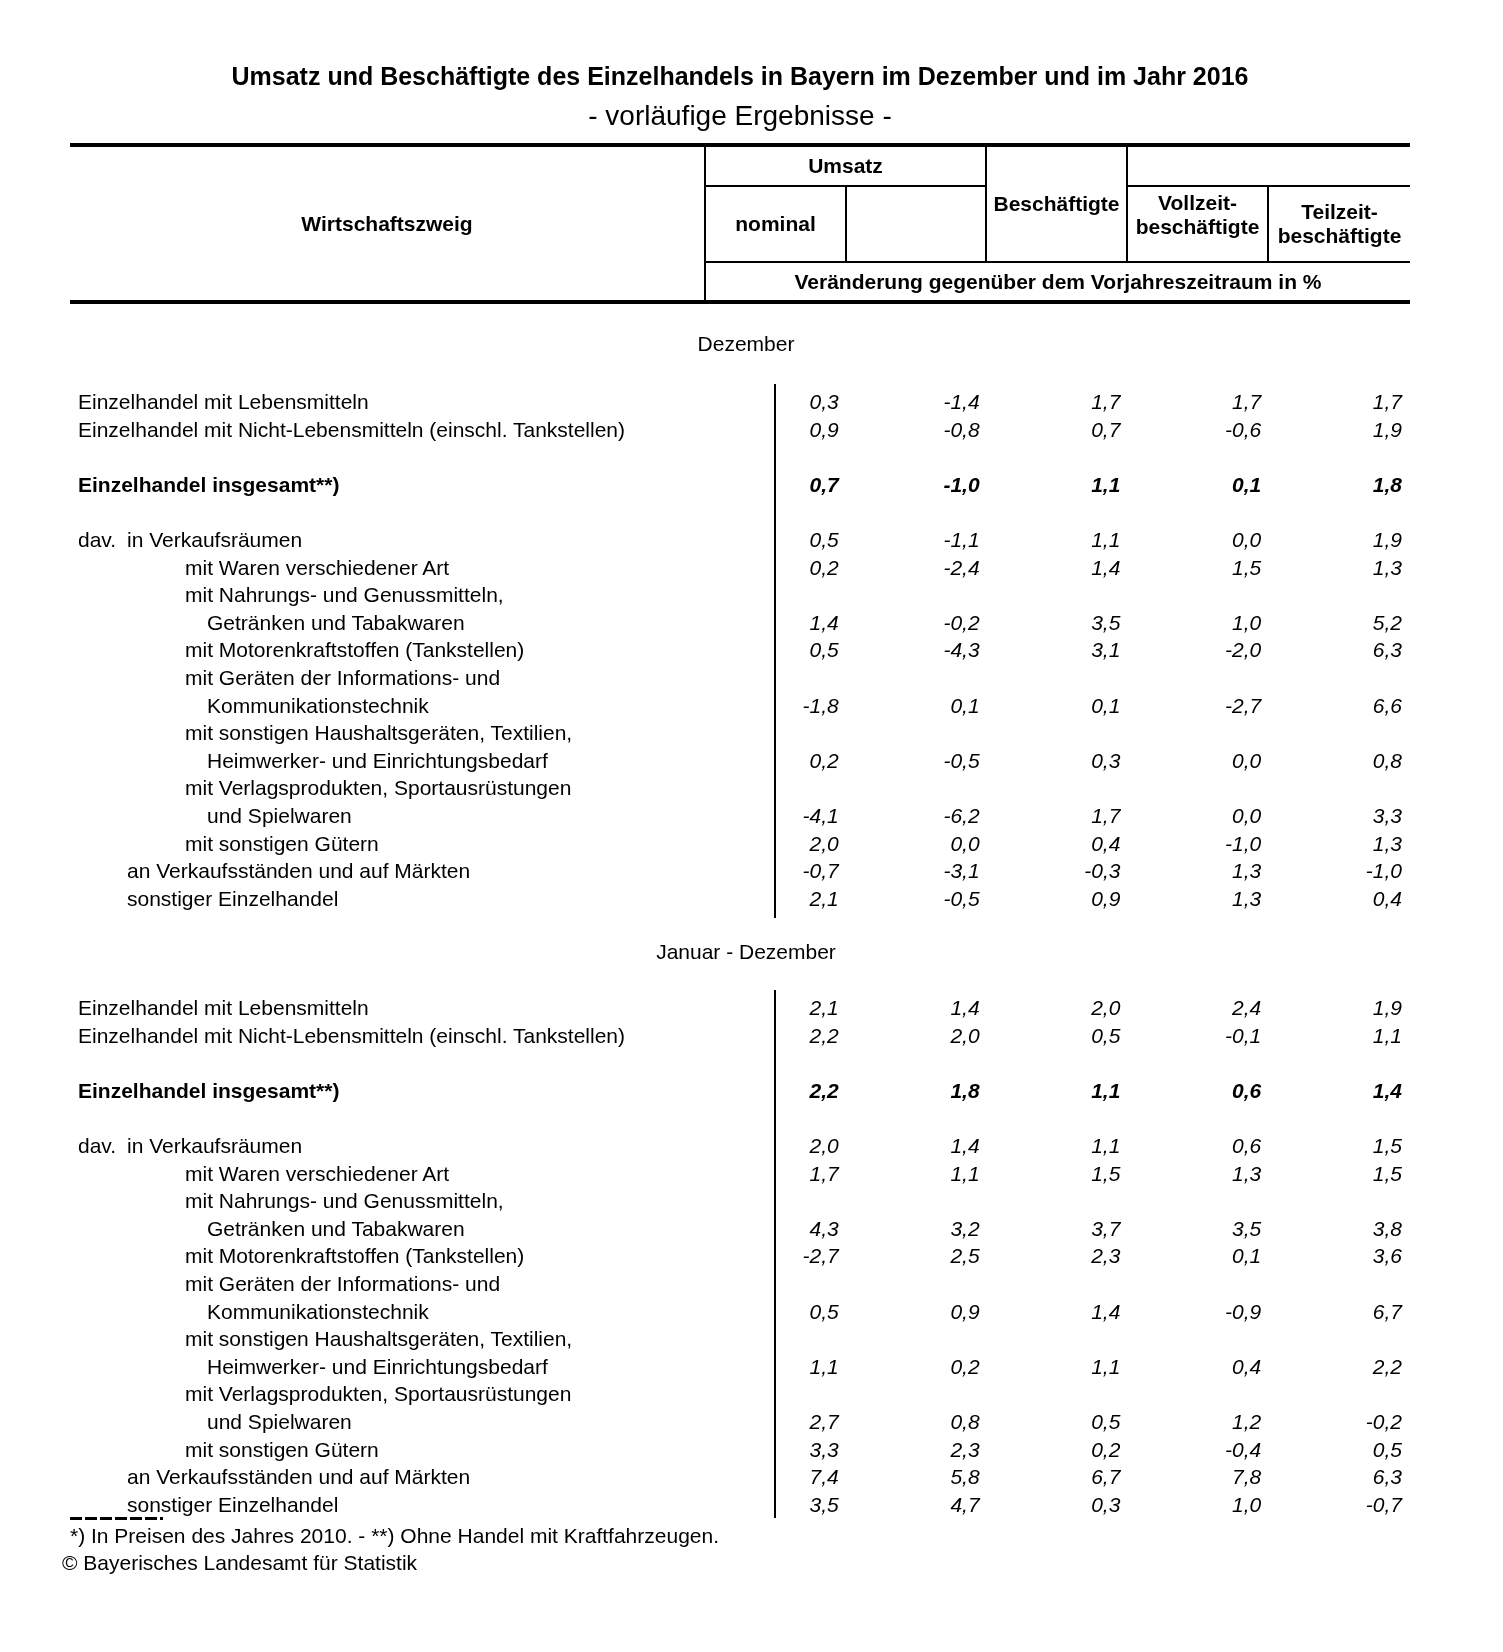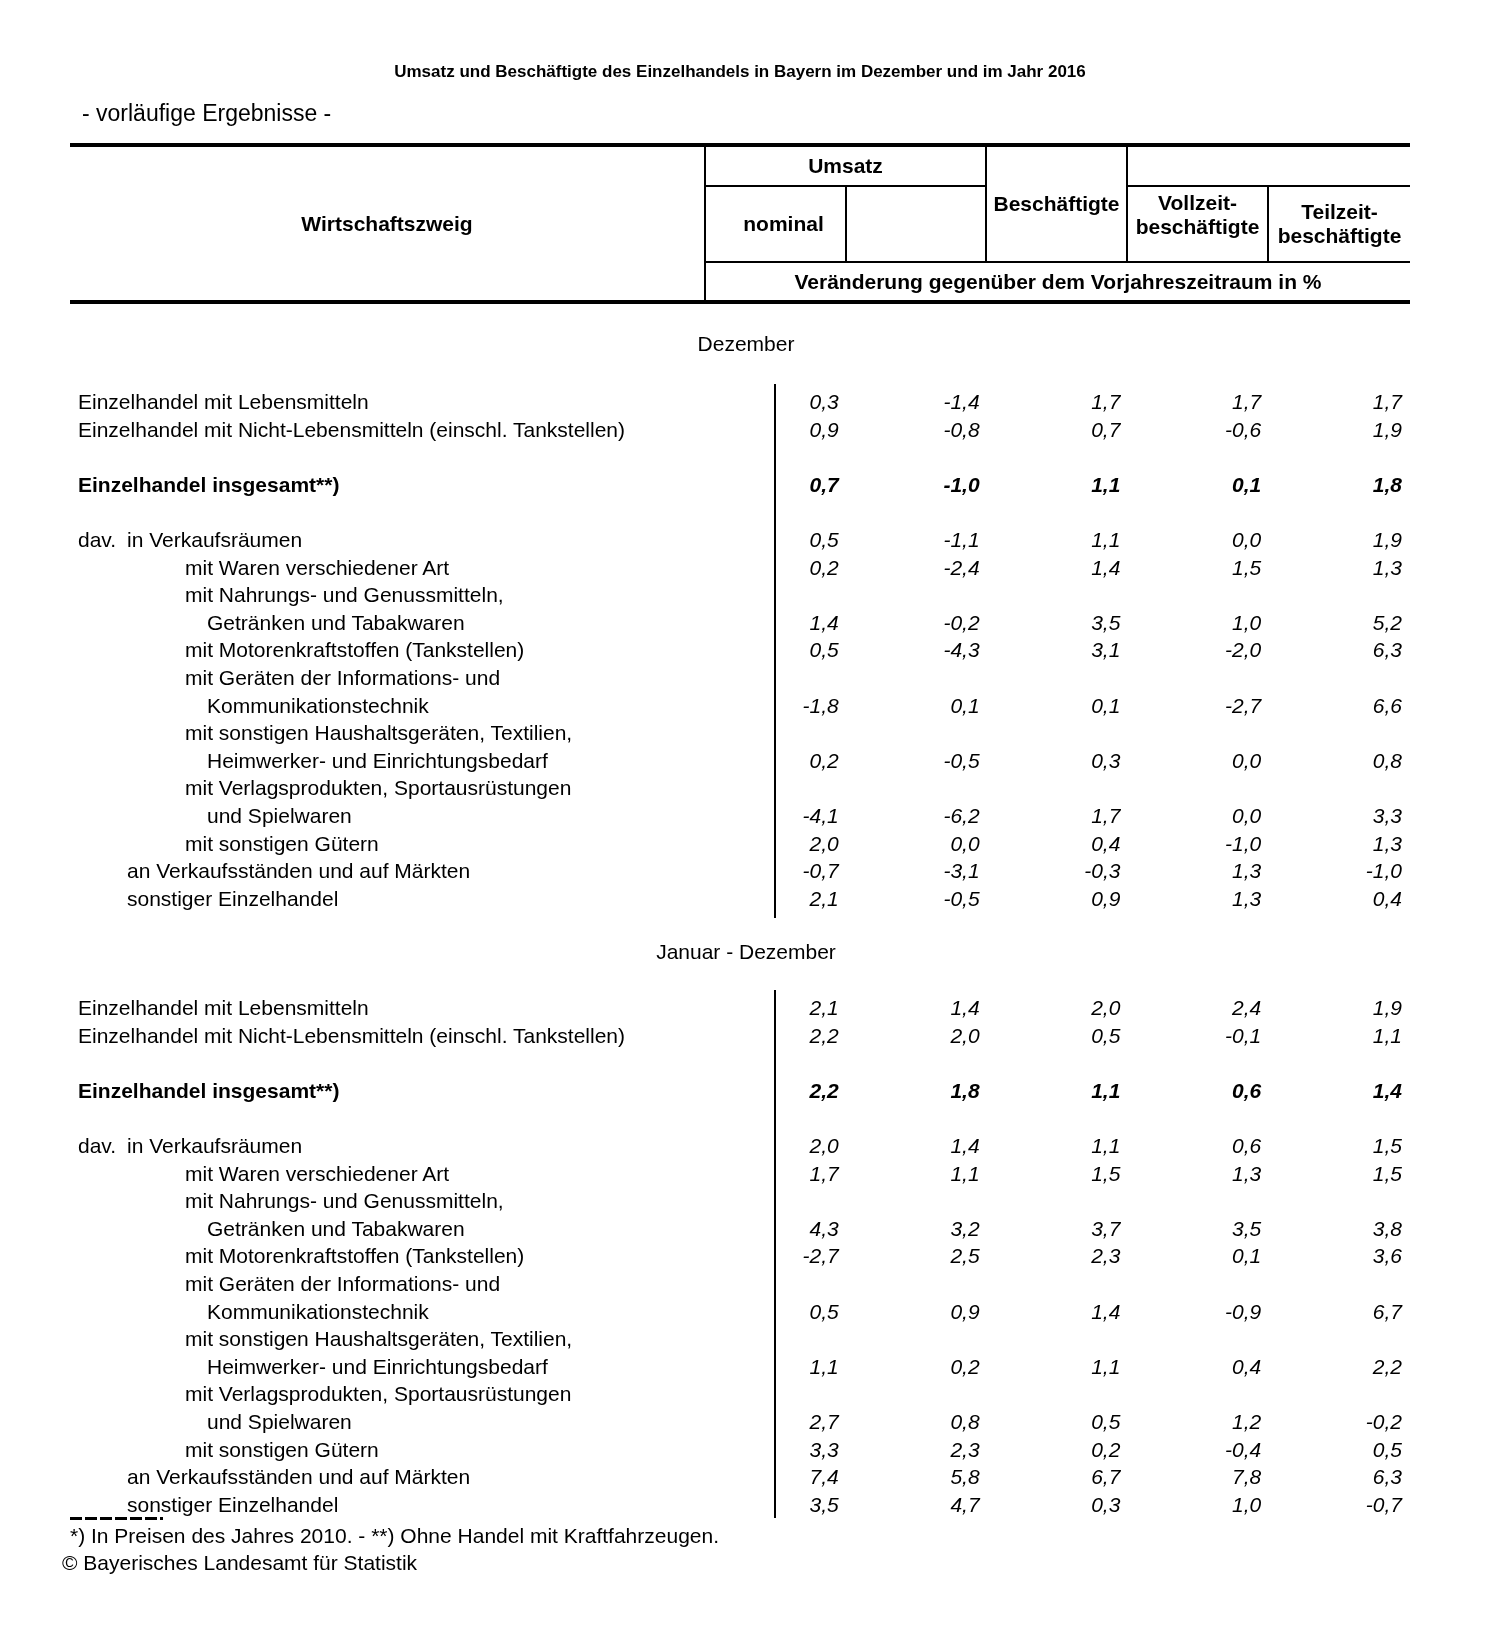--- a/index.html
+++ b/index.html
@@ -3,22 +3,22 @@
 <meta charset="utf-8">
 <style>
   html,body { margin:0; padding:0; background:#e8e8e8; }
   .sheet {
     position:relative; width:1503px; height:1652px; margin:0 auto;
     background:#ffffff; color:#000;
     font-family:"Liberation Sans", sans-serif; font-size:21px;
     overflow:hidden;
   }
   .abs { position:absolute; }
-  .page-title { top:62px; left:70px; width:1340px; font-weight:bold; font-size:17px; text-align:center; }
-  .page-subtitle { top:100px; left:82px; width:1340px; font-size:23px; }
+  .page-title { top:62px; left:70px; width:1340px; font-weight:bold; font-size:25px; text-align:center; }
+  .page-subtitle { top:100px; left:70px; width:1340px; font-size:28px; text-align:center; }
 
   
   .thead { position:absolute; left:70px; top:143px; width:1340px; height:161px; }
   .rule { position:absolute; background:#000; }
   .hcell { position:absolute; display:flex; align-items:center; justify-content:center; text-align:center; line-height:24px;font-weight:bold; }
 
   
   .sec-heading { position:absolute; left:76px; width:1340px; text-align:center; font-weight:normal; height:28px; line-height:28px; }
   .rows { position:absolute; left:70px; width:1340px; }
   .trow { display:flex; height:27.6px; line-height:27.6px; white-space:nowrap; }
@@ -56,21 +56,21 @@
     <div class="rule" style="left:636px;top:42px;width:281px;height:2px;"></div>
     <div class="rule" style="left:1058px;top:42px;width:282px;height:2px;"></div>
     <div class="rule" style="left:775px;top:44px;width:2px;height:74px;"></div>
     <div class="rule" style="left:915px;top:4px;width:2px;height:114px;"></div>
     <div class="rule" style="left:1056px;top:4px;width:2px;height:114px;"></div>
     <div class="rule" style="left:1197px;top:44px;width:2px;height:74px;"></div>
     <div class="rule" style="left:636px;top:118px;width:704px;height:2px;"></div>
 
     <div class="hcell" style="left:0;top:4px;width:634px;height:153px;">Wirtschaftszweig</div>
     <div class="hcell" style="left:636px;top:4px;width:279px;height:38px;">Umsatz</div>
-    <div class="hcell" style="left:636px;top:44px;width:139px;height:74px;padding-left:8px;">nominal</div>
+    <div class="hcell" style="left:636px;top:44px;width:139px;height:74px;">nominal</div>
     <div class="hcell" style="left:917px;top:4px;width:139px;height:114px;">Beschäftigte</div>
     <div class="hcell" style="left:1058px;top:44px;width:139px;height:55px;flex-direction:column;align-items:center;">
         <span>Vollzeit-</span>
         <span>beschäftigte</span>
       </div>
     <div class="hcell" style="left:1199px;top:44px;width:141px;height:74px;flex-direction:column;">
         <span>Teilzeit-</span>
         <span>beschäftigte</span>
       </div>
     <div class="hcell" style="left:636px;top:120px;width:704px;height:37px;">Veränderung gegenüber dem Vorjahreszeitraum in %</div>

